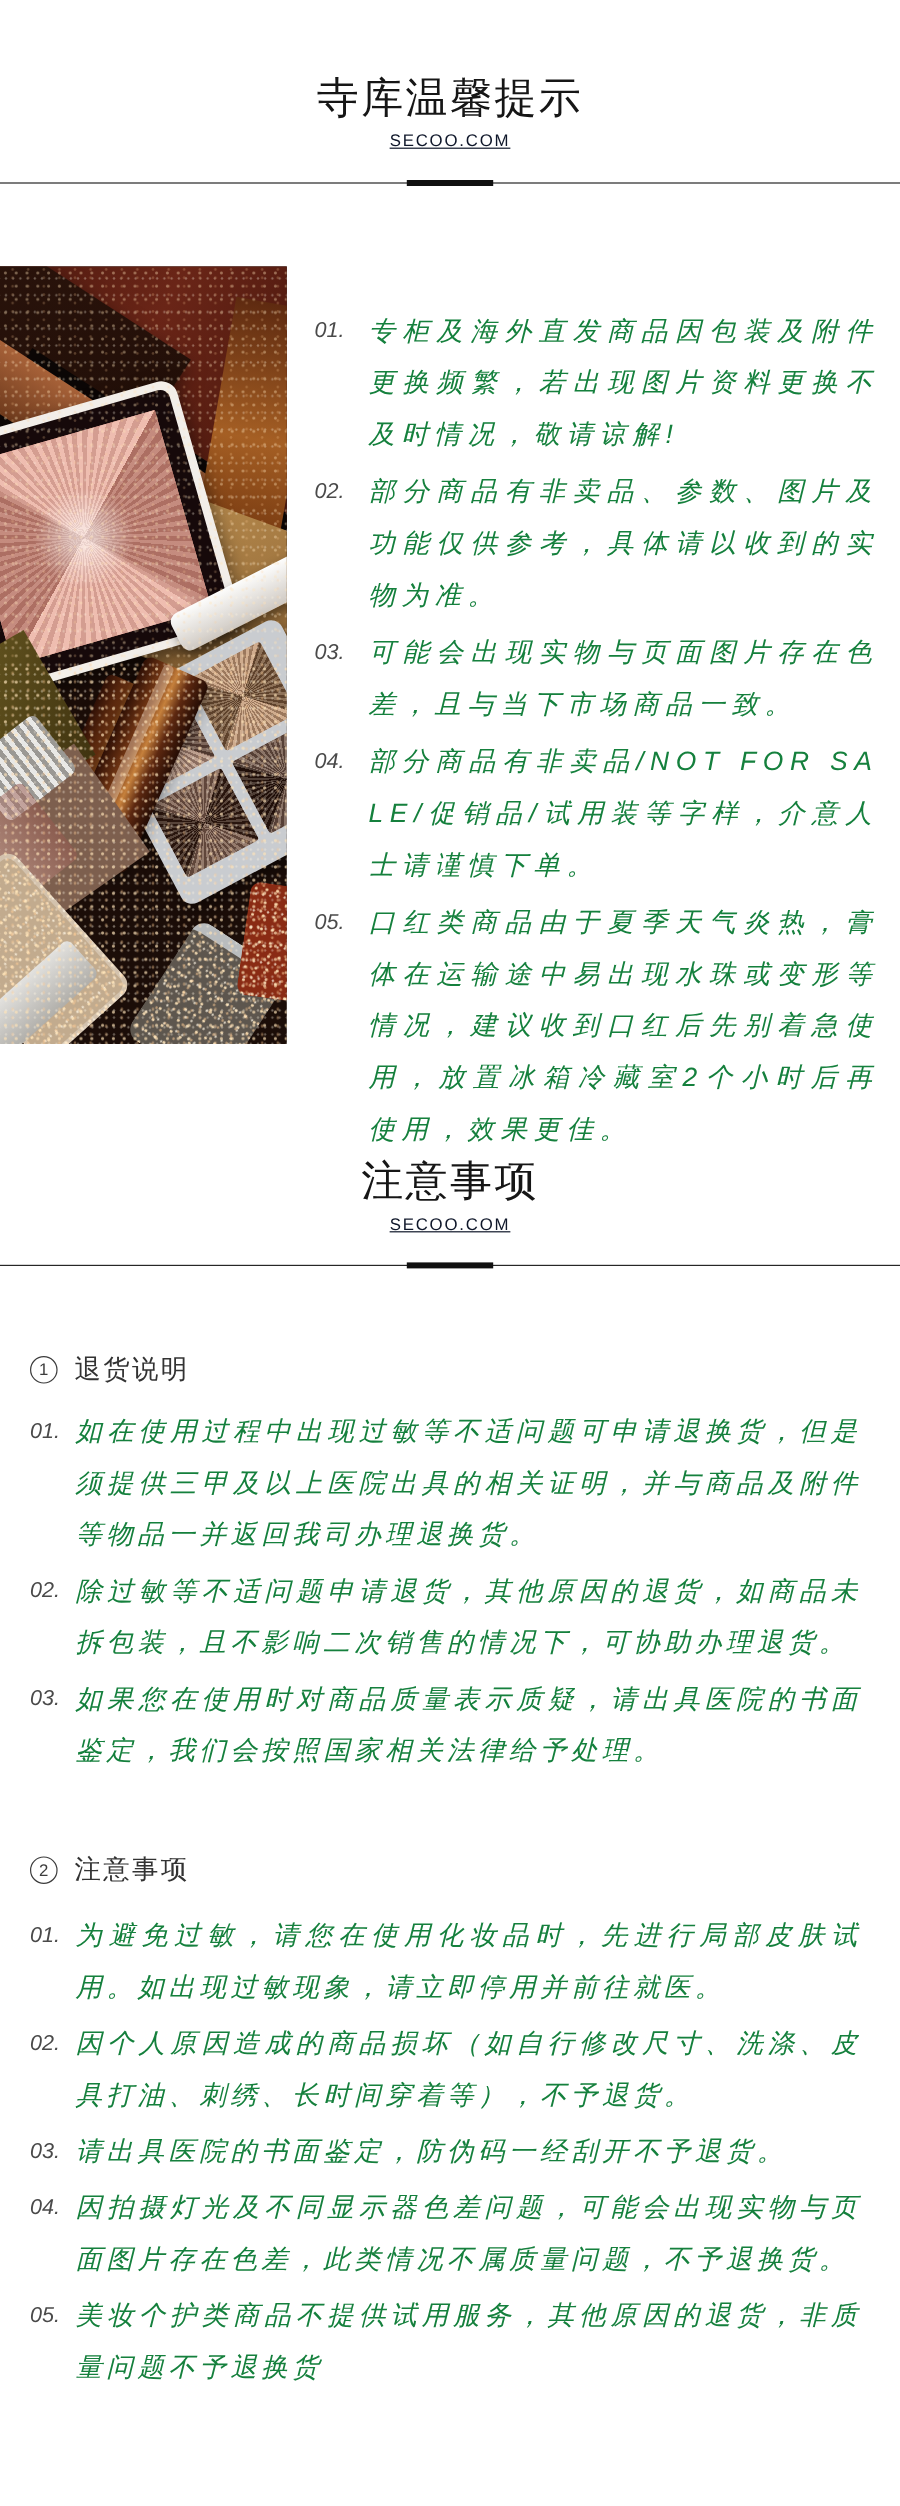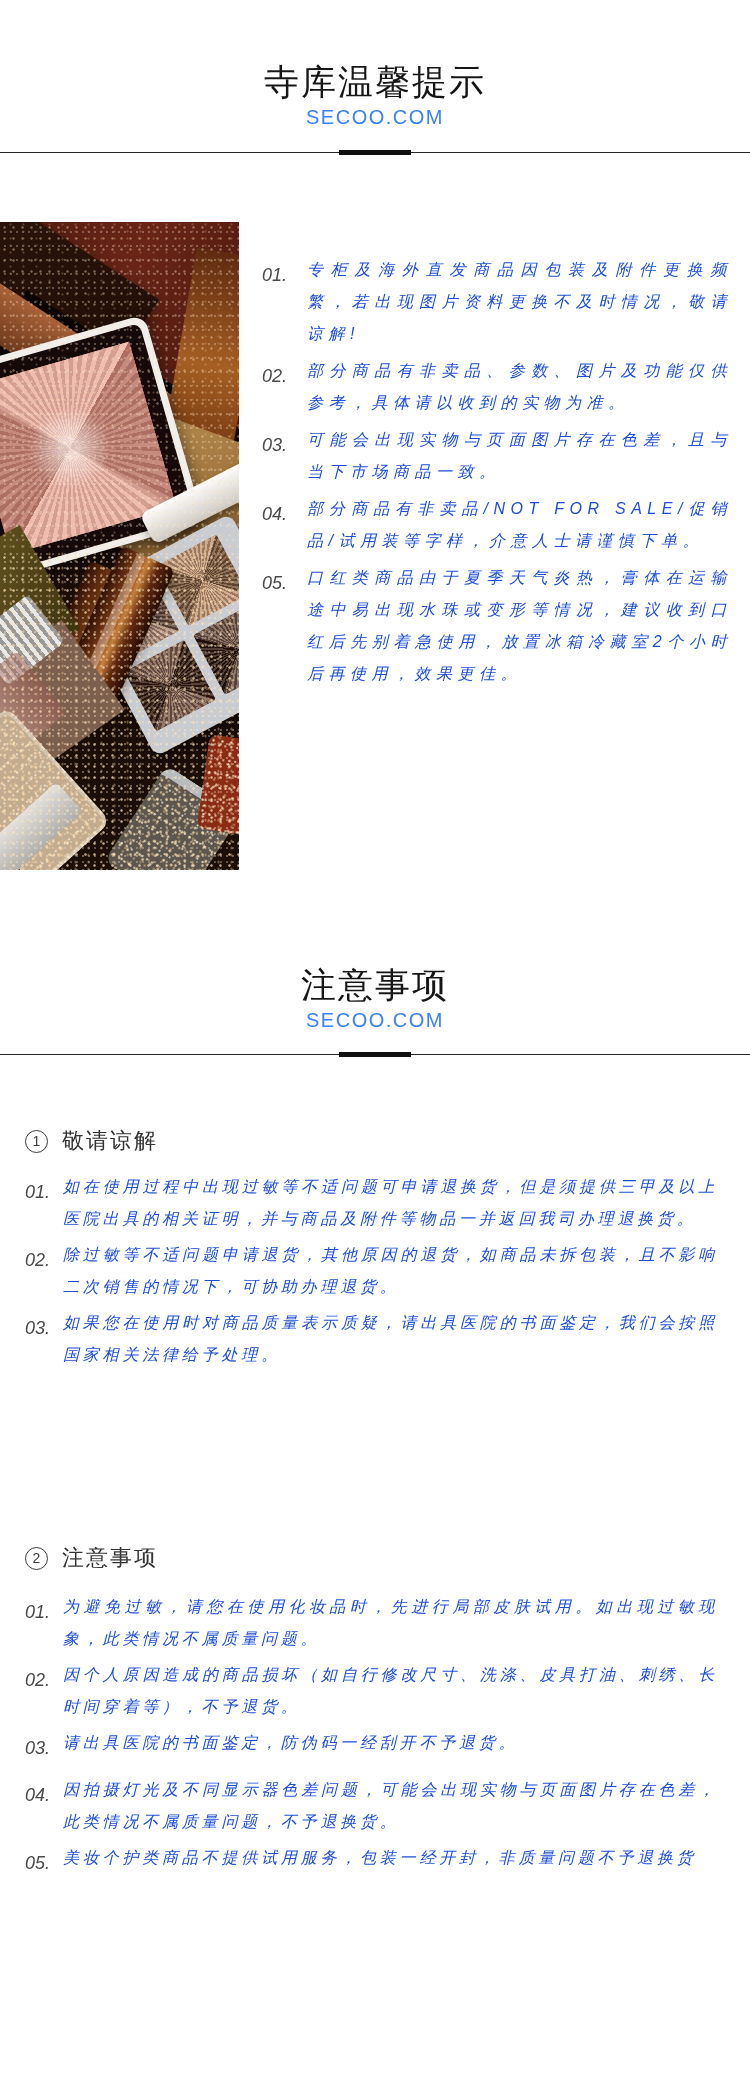--- a/index.html
+++ b/index.html
@@ -7,30 +7,30 @@
   body {
     width:750px; height:2088px; position:relative; overflow:hidden;
     font-family:"Liberation Sans","DejaVu Sans",sans-serif;
     color:#4a4a4a;
   }
   .abs { position:absolute; }
 
   
   .sec-title { left:0; width:750px; text-align:center; font-size:35px; line-height:44px;
                color:#161616; font-weight:400; letter-spacing:2px; }
-  .sec-sub   { left:0; width:750px; text-align:center; font-size:20px; line-height:26px;
-               color:#3b82f6; letter-spacing:1.5px; }
+  .sec-sub   { left:0; width:750px; text-align:center; font-size:14px; line-height:26px;
+               color:#0f172a; letter-spacing:1.5px;text-decoration:underline; }
   .divider   { left:0; width:750px; height:1px; background:#262626; }
   .divider-bar { width:72px; height:5px; background:#101010; left:339px; }
 
   
   .list { display:block;font-style:italic; }
   .li-row { display:flex; align-items:flex-start; }
   .li-num { flex:none; font-size:18px; line-height:43px; color:#4a4a4a; }
-  .li-text { flex:1; font-size:16px; line-height:32px; color:#1d4ed8;
+  .li-text { flex:1; font-size:22px; line-height:43px; color:#15803d;
              text-align:justify; word-break:break-all; }
   .tips-list .li-row { margin-bottom:5px; }
   .tips-list .li-num { width:45px; }
   .tips-list .li-text { letter-spacing:5.5px; }
   .spec-list .li-row { margin-bottom:4px; }
   .spec-list .li-num { width:38px; }
   .spec-list .li-text { letter-spacing:3.8px; }
 
   .group-header { display:flex; align-items:center; height:30px; }
   .badge { flex:none; width:23px; height:23px; border:1.5px solid #3c3c3c; border-radius:50%;
@@ -172,21 +172,21 @@
     </div>
   </div>
 
 <div class="abs sec-title" style="top:963px">注意事项</div>
 <div class="abs sec-sub" style="top:1007px">SECOO.COM</div>
 <div class="abs divider" style="top:1054px"></div>
 <div class="abs divider-bar" style="top:1052px"></div>
 
 <div class="abs group-header" style="left:25px; top:1126px">
   <span class="badge">1</span>
-  <span class="group-heading">敬请谅解</span>
+  <span class="group-heading">退货说明</span>
 </div>
 <div class="abs list spec-list" style="left:25px; top:1171px; width:693px">
     <div class="li-row">
       <span class="li-num">01.</span>
       <span class="li-text">如在使用过程中出现过敏等不适问题可申请退换货，但是须提供三甲及以上医院出具的相关证明，并与商品及附件等物品一并返回我司办理退换货。</span>
     </div>
     <div class="li-row">
       <span class="li-num">02.</span>
       <span class="li-text">除过敏等不适问题申请退货，其他原因的退货，如商品未拆包装，且不影响二次销售的情况下，可协助办理退货。</span>
     </div>
@@ -196,31 +196,31 @@
     </div>
   </div>
 
 <div class="abs group-header" style="left:25px; top:1543px">
   <span class="badge">2</span>
   <span class="group-heading">注意事项</span>
 </div>
 <div class="abs list spec-list" style="left:25px; top:1591px; width:693px">
     <div class="li-row">
       <span class="li-num">01.</span>
-      <span class="li-text">为避免过敏，请您在使用化妆品时，先进行局部皮肤试用。如出现过敏现象，此类情况不属质量问题。</span>
+      <span class="li-text">为避免过敏，请您在使用化妆品时，先进行局部皮肤试用。如出现过敏现象，请立即停用并前往就医。</span>
     </div>
     <div class="li-row">
       <span class="li-num">02.</span>
       <span class="li-text">因个人原因造成的商品损坏（如自行修改尺寸、洗涤、皮具打油、刺绣、长时间穿着等），不予退货。</span>
     </div>
     <div class="li-row">
       <span class="li-num">03.</span>
       <span class="li-text">请出具医院的书面鉴定，防伪码一经刮开不予退货。</span>
     </div>
     <div class="li-row">
       <span class="li-num">04.</span>
       <span class="li-text">因拍摄灯光及不同显示器色差问题，可能会出现实物与页面图片存在色差，此类情况不属质量问题，不予退换货。</span>
     </div>
     <div class="li-row">
       <span class="li-num">05.</span>
-      <span class="li-text">美妆个护类商品不提供试用服务，包装一经开封，非质量问题不予退换货</span>
+      <span class="li-text">美妆个护类商品不提供试用服务，其他原因的退货，非质量问题不予退换货</span>
     </div>
   </div>
 
 </body></html>

